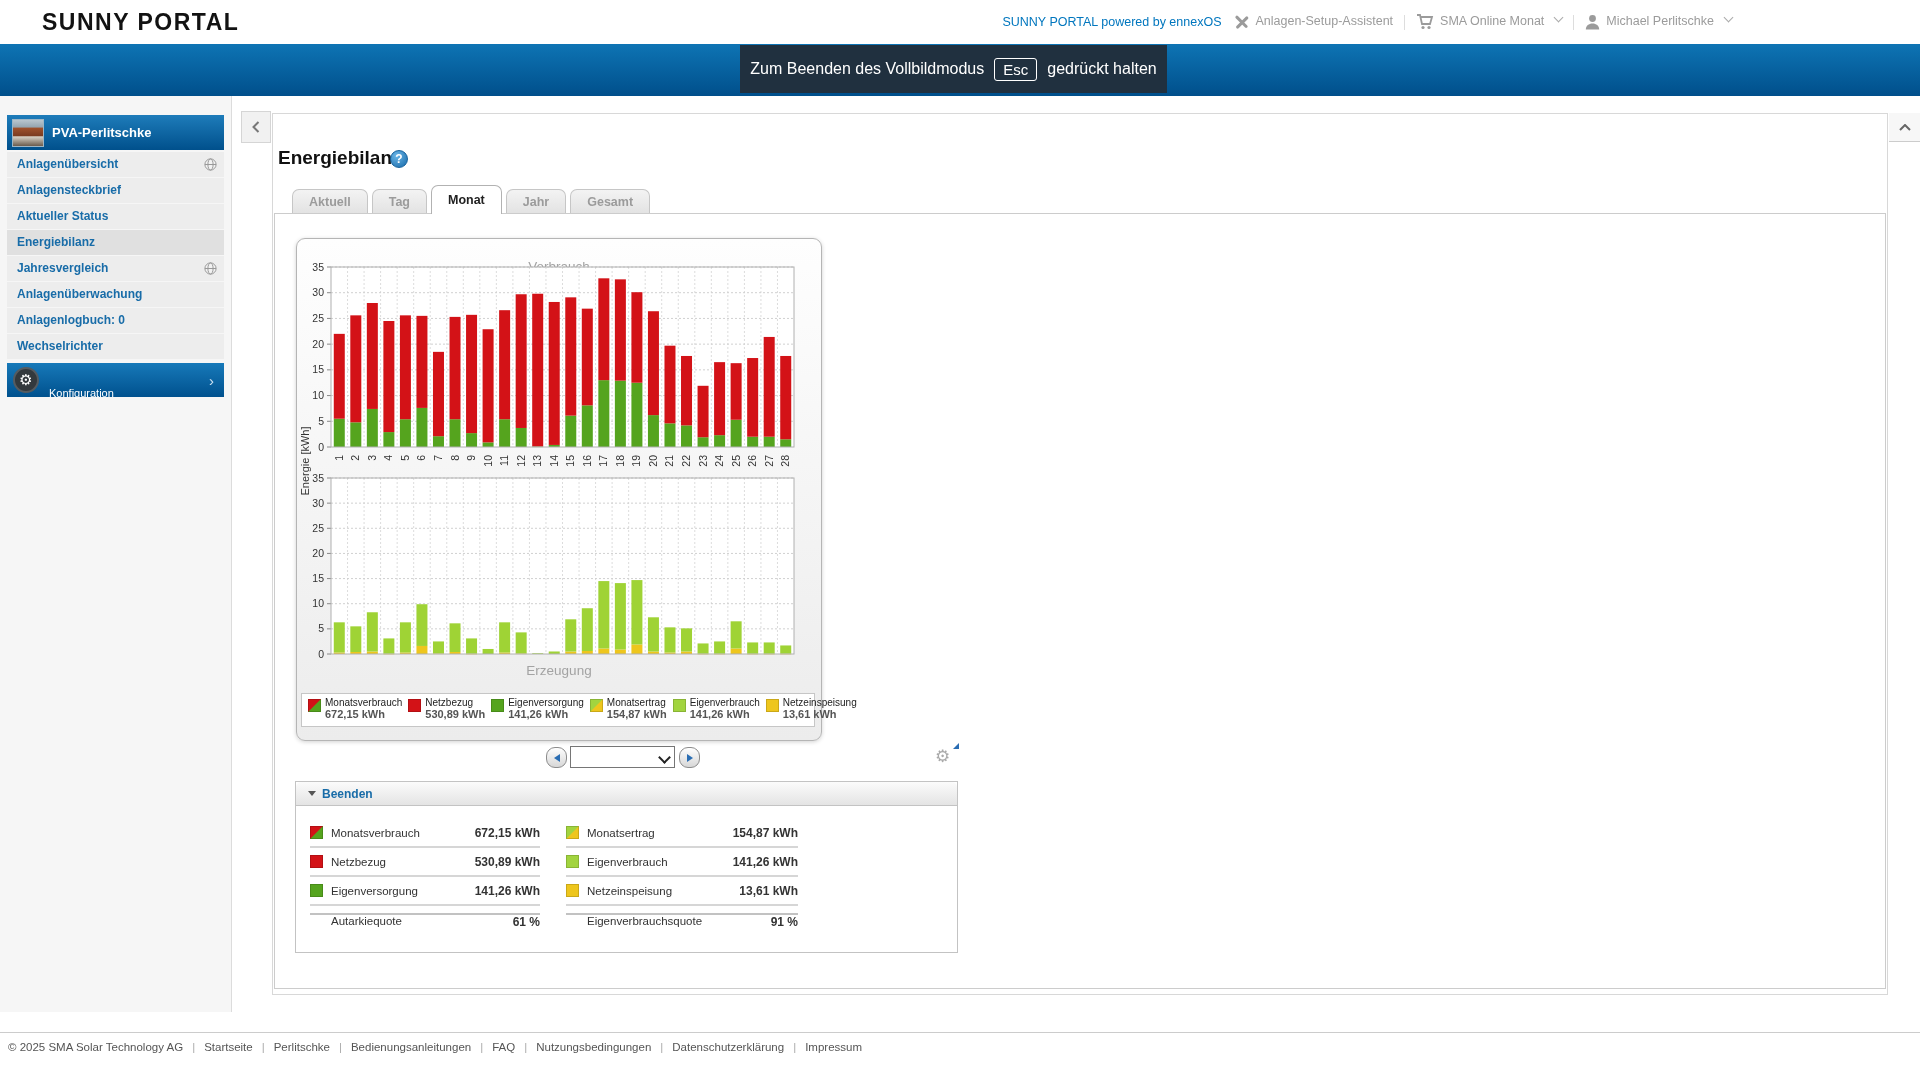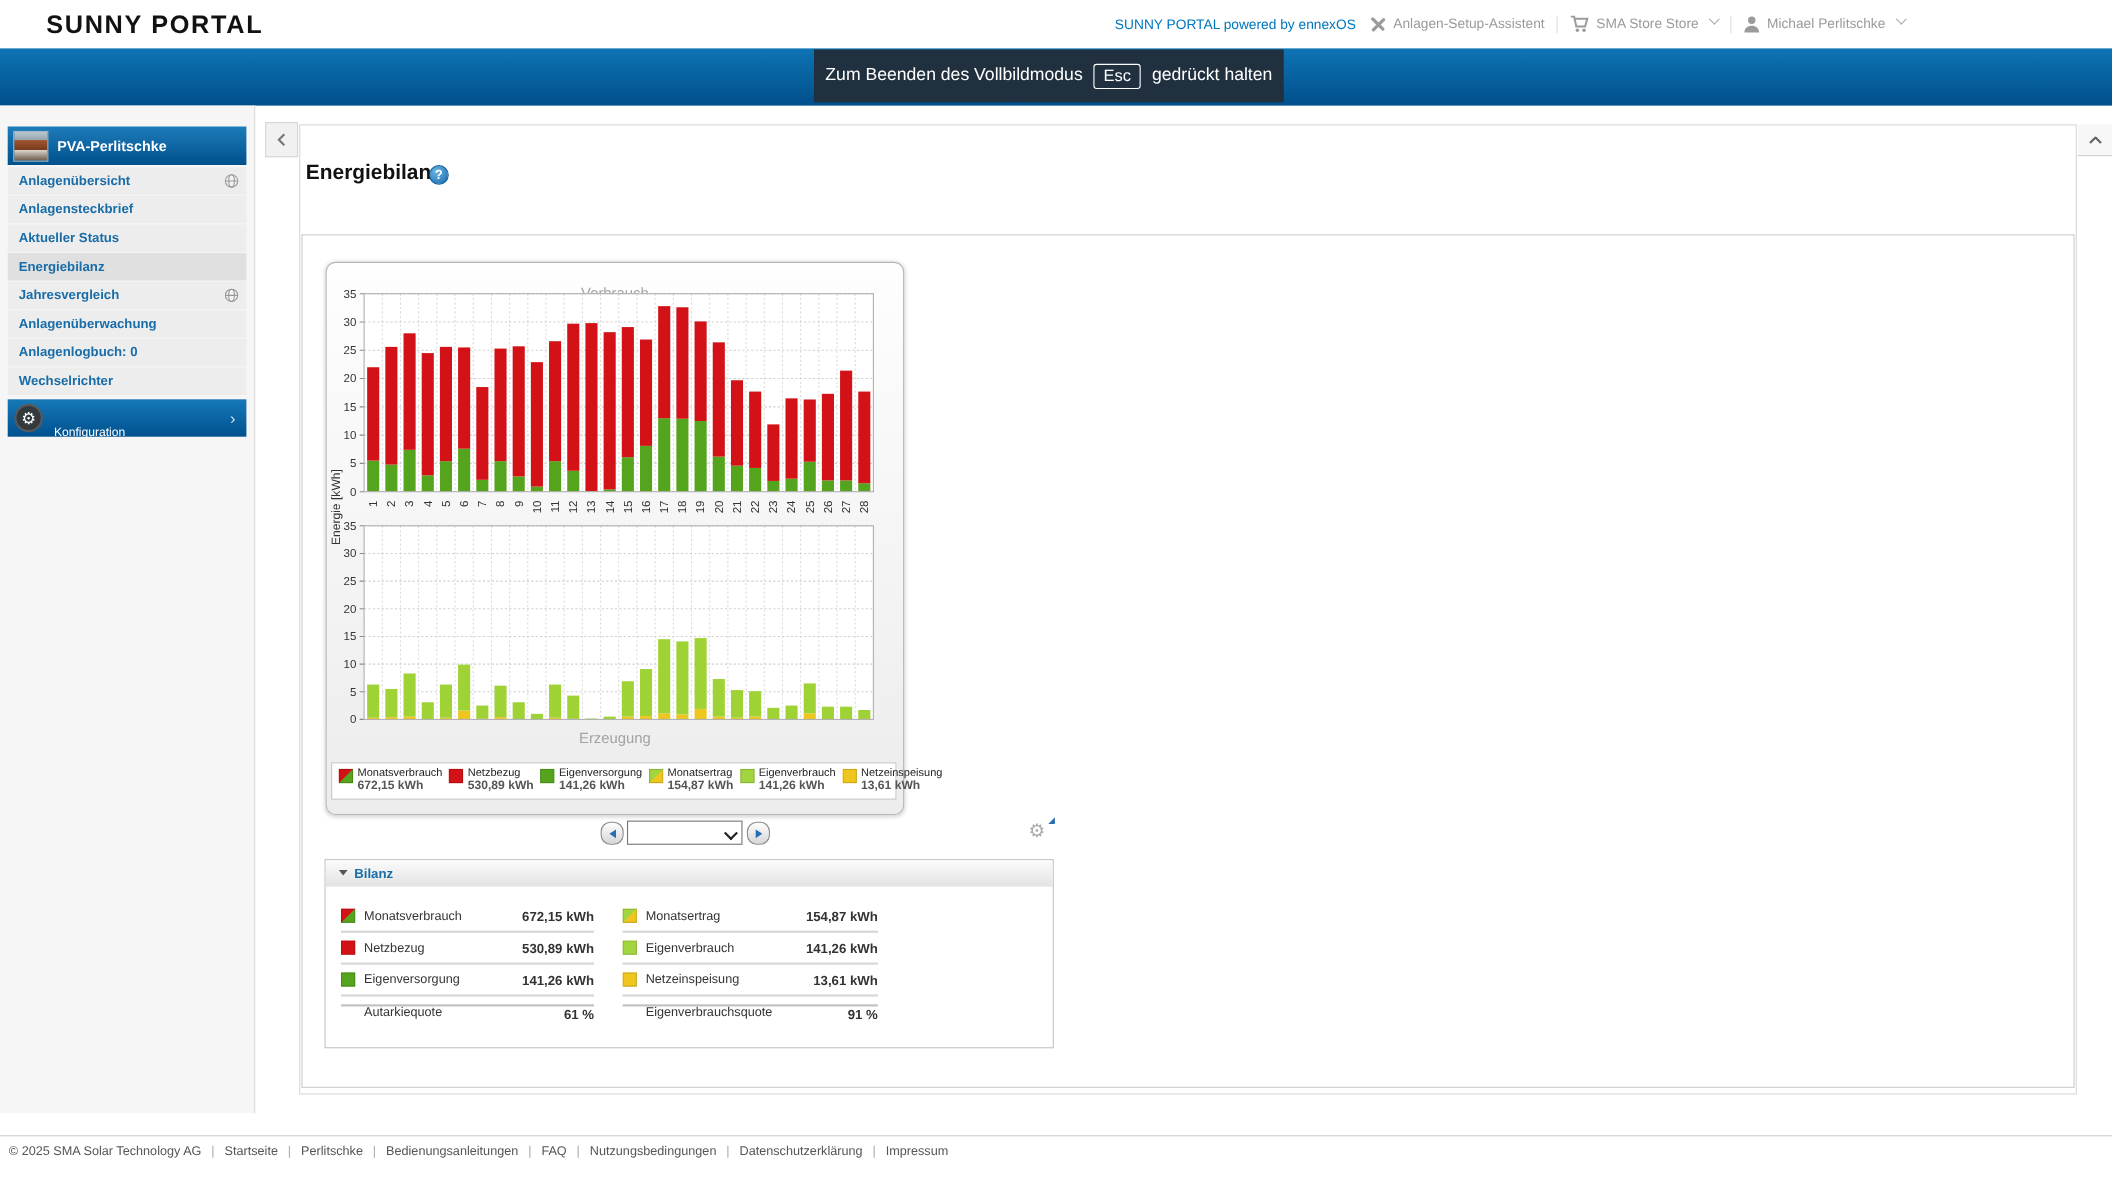--- a/index.html
+++ b/index.html
@@ -138,21 +138,21 @@
       </svg>
       <span>Anlagen-Setup-Assistent</span>
     </span>
     <span class="vdiv"></span>
     <span class="hdr-gray">
       <svg width="18" height="16" viewBox="0 0 18 16">
         <path d="M1 1h3l2 9h8l2-7H5" fill="none" stroke="#9b9b9b" stroke-width="1.8"></path>
         <circle cx="7" cy="13.5" r="1.6" fill="#9b9b9b"></circle>
           <circle cx="13" cy="13.5" r="1.6" fill="#9b9b9b"></circle>
       </svg>
-      <span>SMA Store Store</span>
+      <span>SMA Online Monat</span>
         <span class="chev"></span>
     </span>
     <span class="vdiv"></span>
     <span class="hdr-gray">
       <svg width="15" height="16" viewBox="0 0 15 16">
         <circle cx="7.5" cy="4.5" r="3.4" fill="#9b9b9b"></circle>
         <path d="M0.8 15.5c0-3.7 3-6 6.7-6s6.7 2.3 6.7 6z" fill="#9b9b9b"></path>
       </svg>
       <span>Michael Perlitschke</span>
         <span class="chev"></span>
@@ -204,20 +204,27 @@
 </div>
 <div class="scrolltop-btn">
   <svg width="12" height="7" viewBox="0 0 12 7">
     <polyline points="1,6 6,1 11,6" fill="none" stroke="#666" stroke-width="2"></polyline>
   </svg>
 </div>
 
 <div class="main-panel">
   <div class="page-title">Energiebilanz</div>
   <div class="help-icon">?</div>
+  <div class="tabs" id="tabs">
+      <div class="tab">Aktuell</div>
+      <div class="tab">Tag</div>
+      <div class="tab active">Monat</div>
+      <div class="tab">Jahr</div>
+      <div class="tab">Gesamt</div>
+    </div>
 
   <div class="tab-content">
 
     <div class="chart-card">
       <div class="chart-title top">Verbrauch</div>
       <svg id="chart-svg" width="524" height="452">
           <rect x="34" y="28" width="463" height="180" fill="#ffffff"></rect>
           <line x1="50.535714285714285" y1="28" x2="50.535714285714285" y2="208" stroke="#dcdcdc" stroke-dasharray="2,2" stroke-width="1"></line>
           <line x1="67.07142857142857" y1="28" x2="67.07142857142857" y2="208" stroke="#dcdcdc" stroke-dasharray="2,2" stroke-width="1"></line>
           <line x1="83.60714285714286" y1="28" x2="83.60714285714286" y2="208" stroke="#dcdcdc" stroke-dasharray="2,2" stroke-width="1"></line>
@@ -506,21 +513,21 @@
         <span class="tri-right"></span>
       </div>
     <div class="gear-btn">
       <span class="gear-glyph">⚙</span>
       <span class="gear-arrow"></span>
     </div>
 
     <div class="bilanz-card">
       <div class="bilanz-header">
         <span class="bilanz-caret"></span>
-        <span class="bilanz-title">Bilanz</span>
+        <span class="bilanz-title">Beenden</span>
       </div>
       <div class="bilanz-col left" id="bilanz-left">
           <div class="b-row">
             <span class="sq sq-split-red-green"></span>
             <span class="b-label">Monatsverbrauch</span>
             <span class="b-value">672,15 kWh</span>
           </div>
           <div class="b-row">
             <span class="sq sq-red"></span>
             <span class="b-label">Netzbezug</span>

